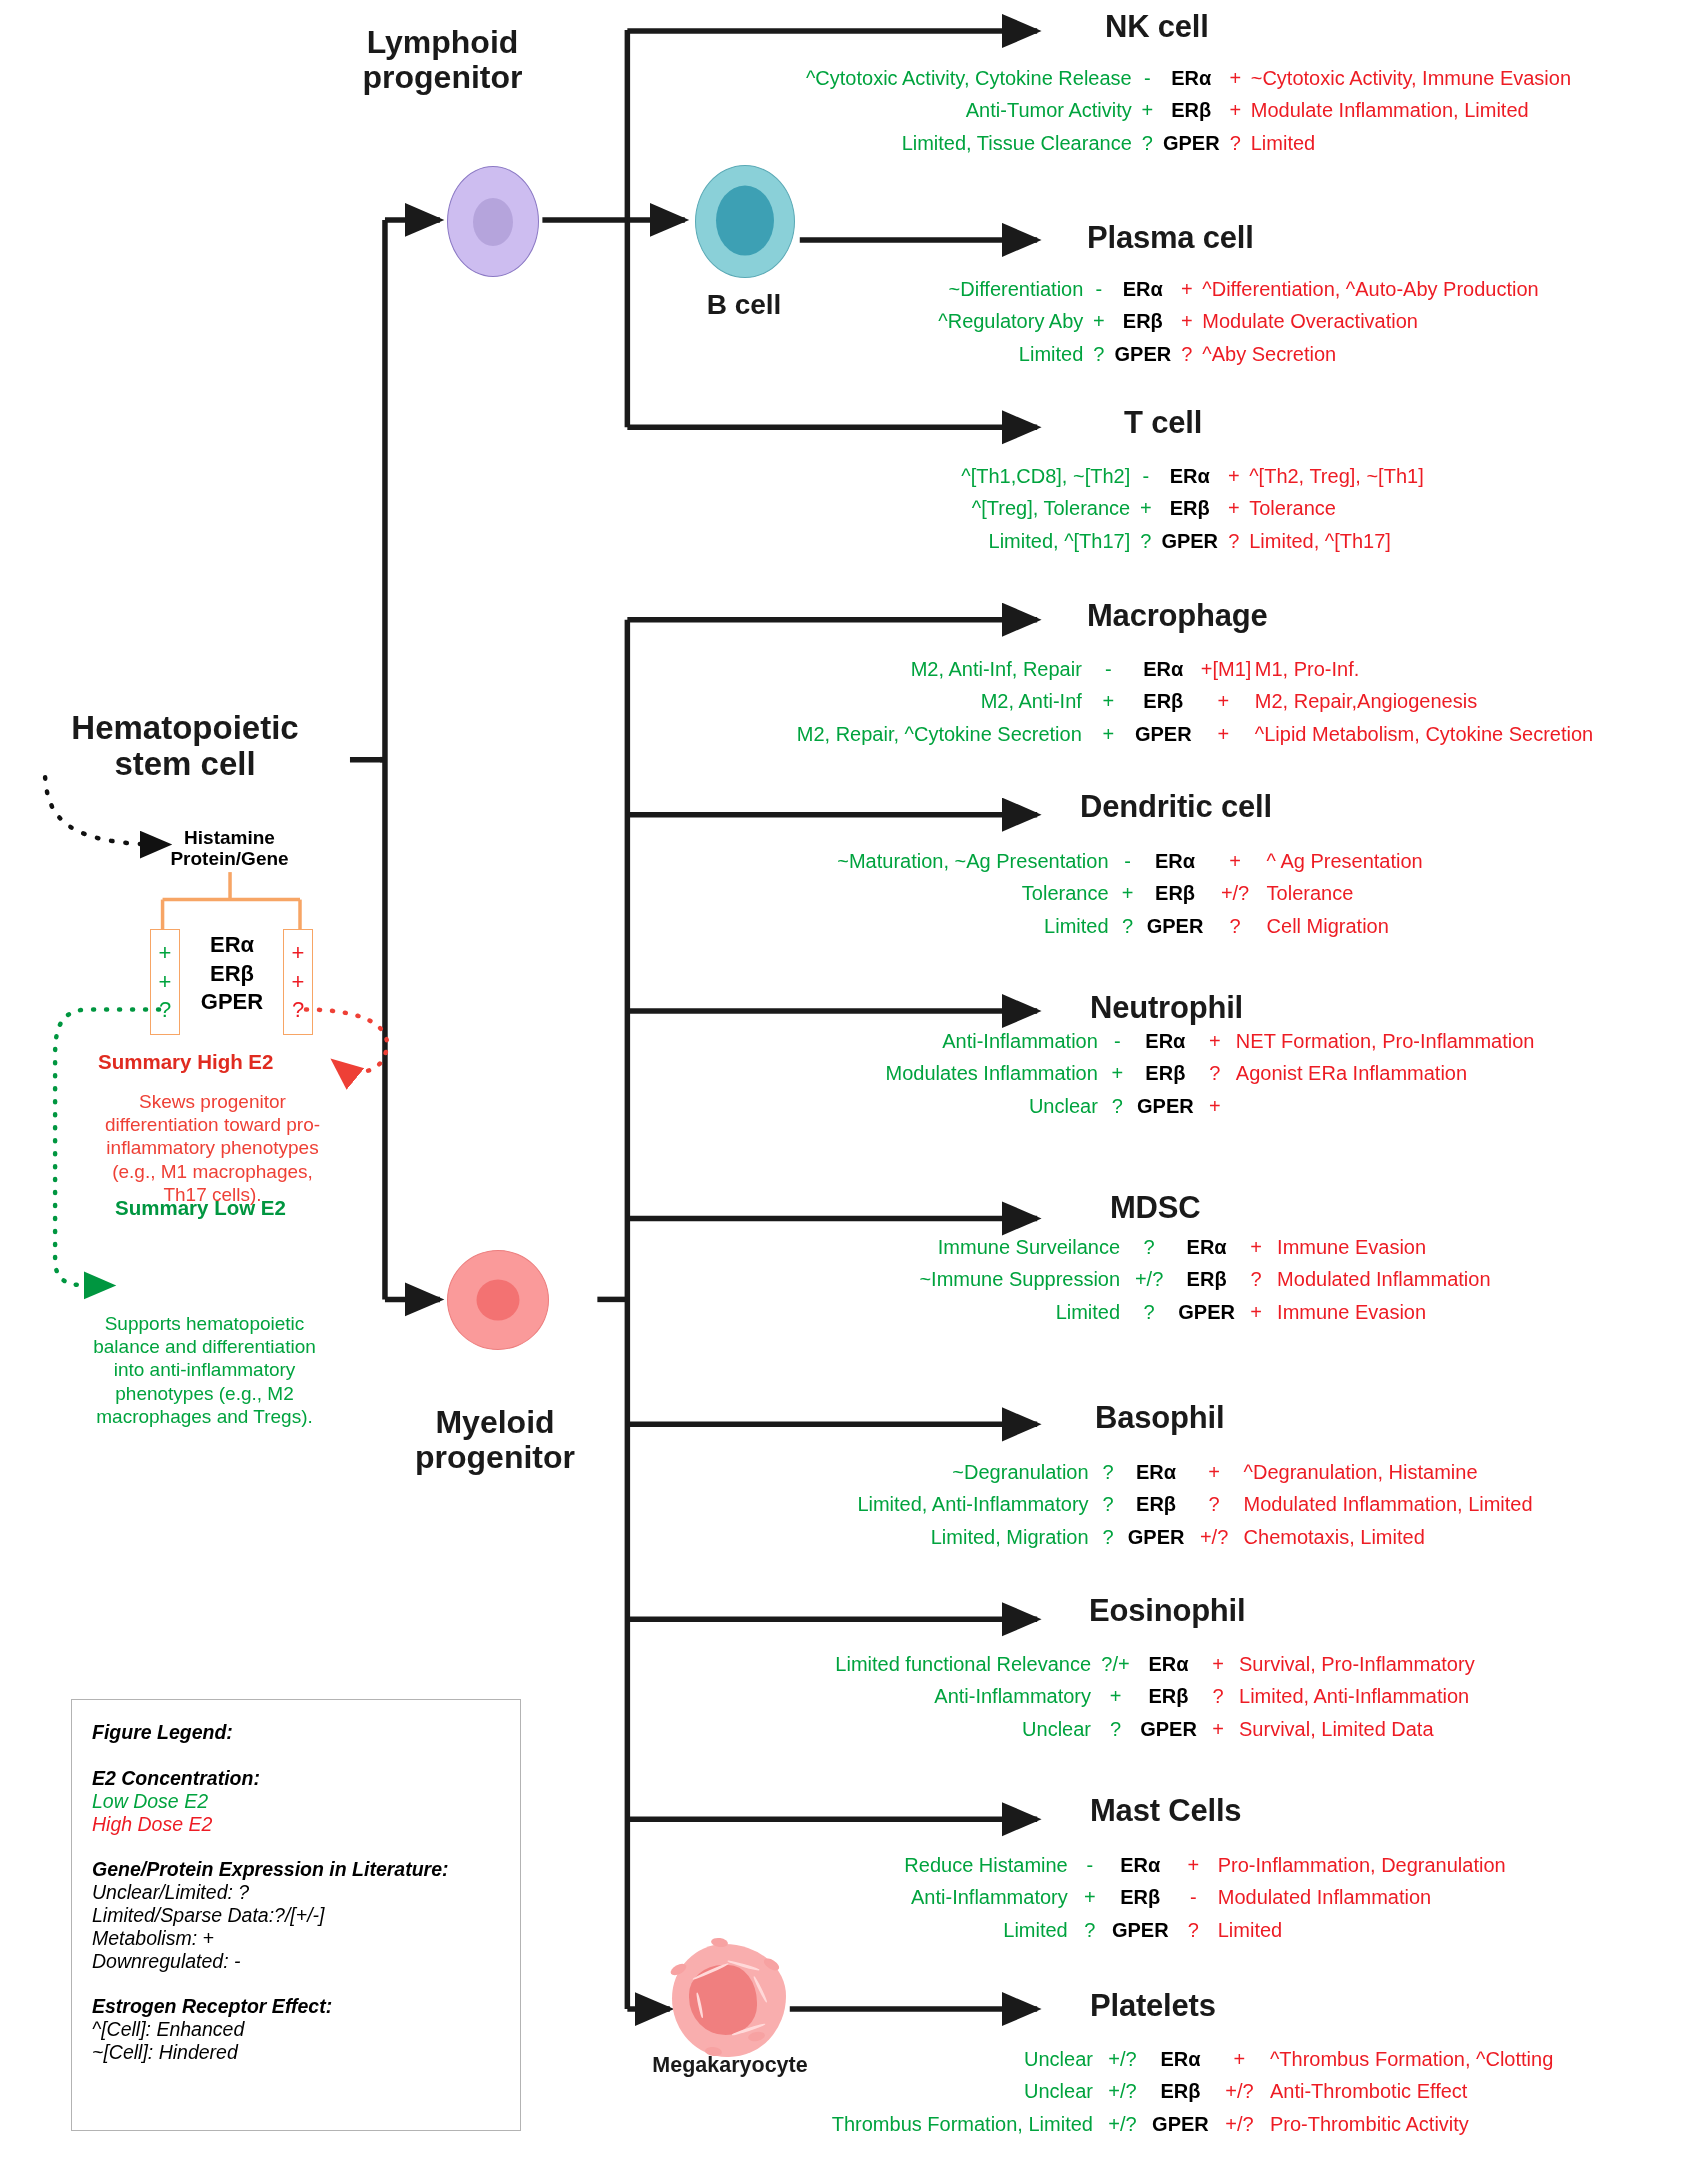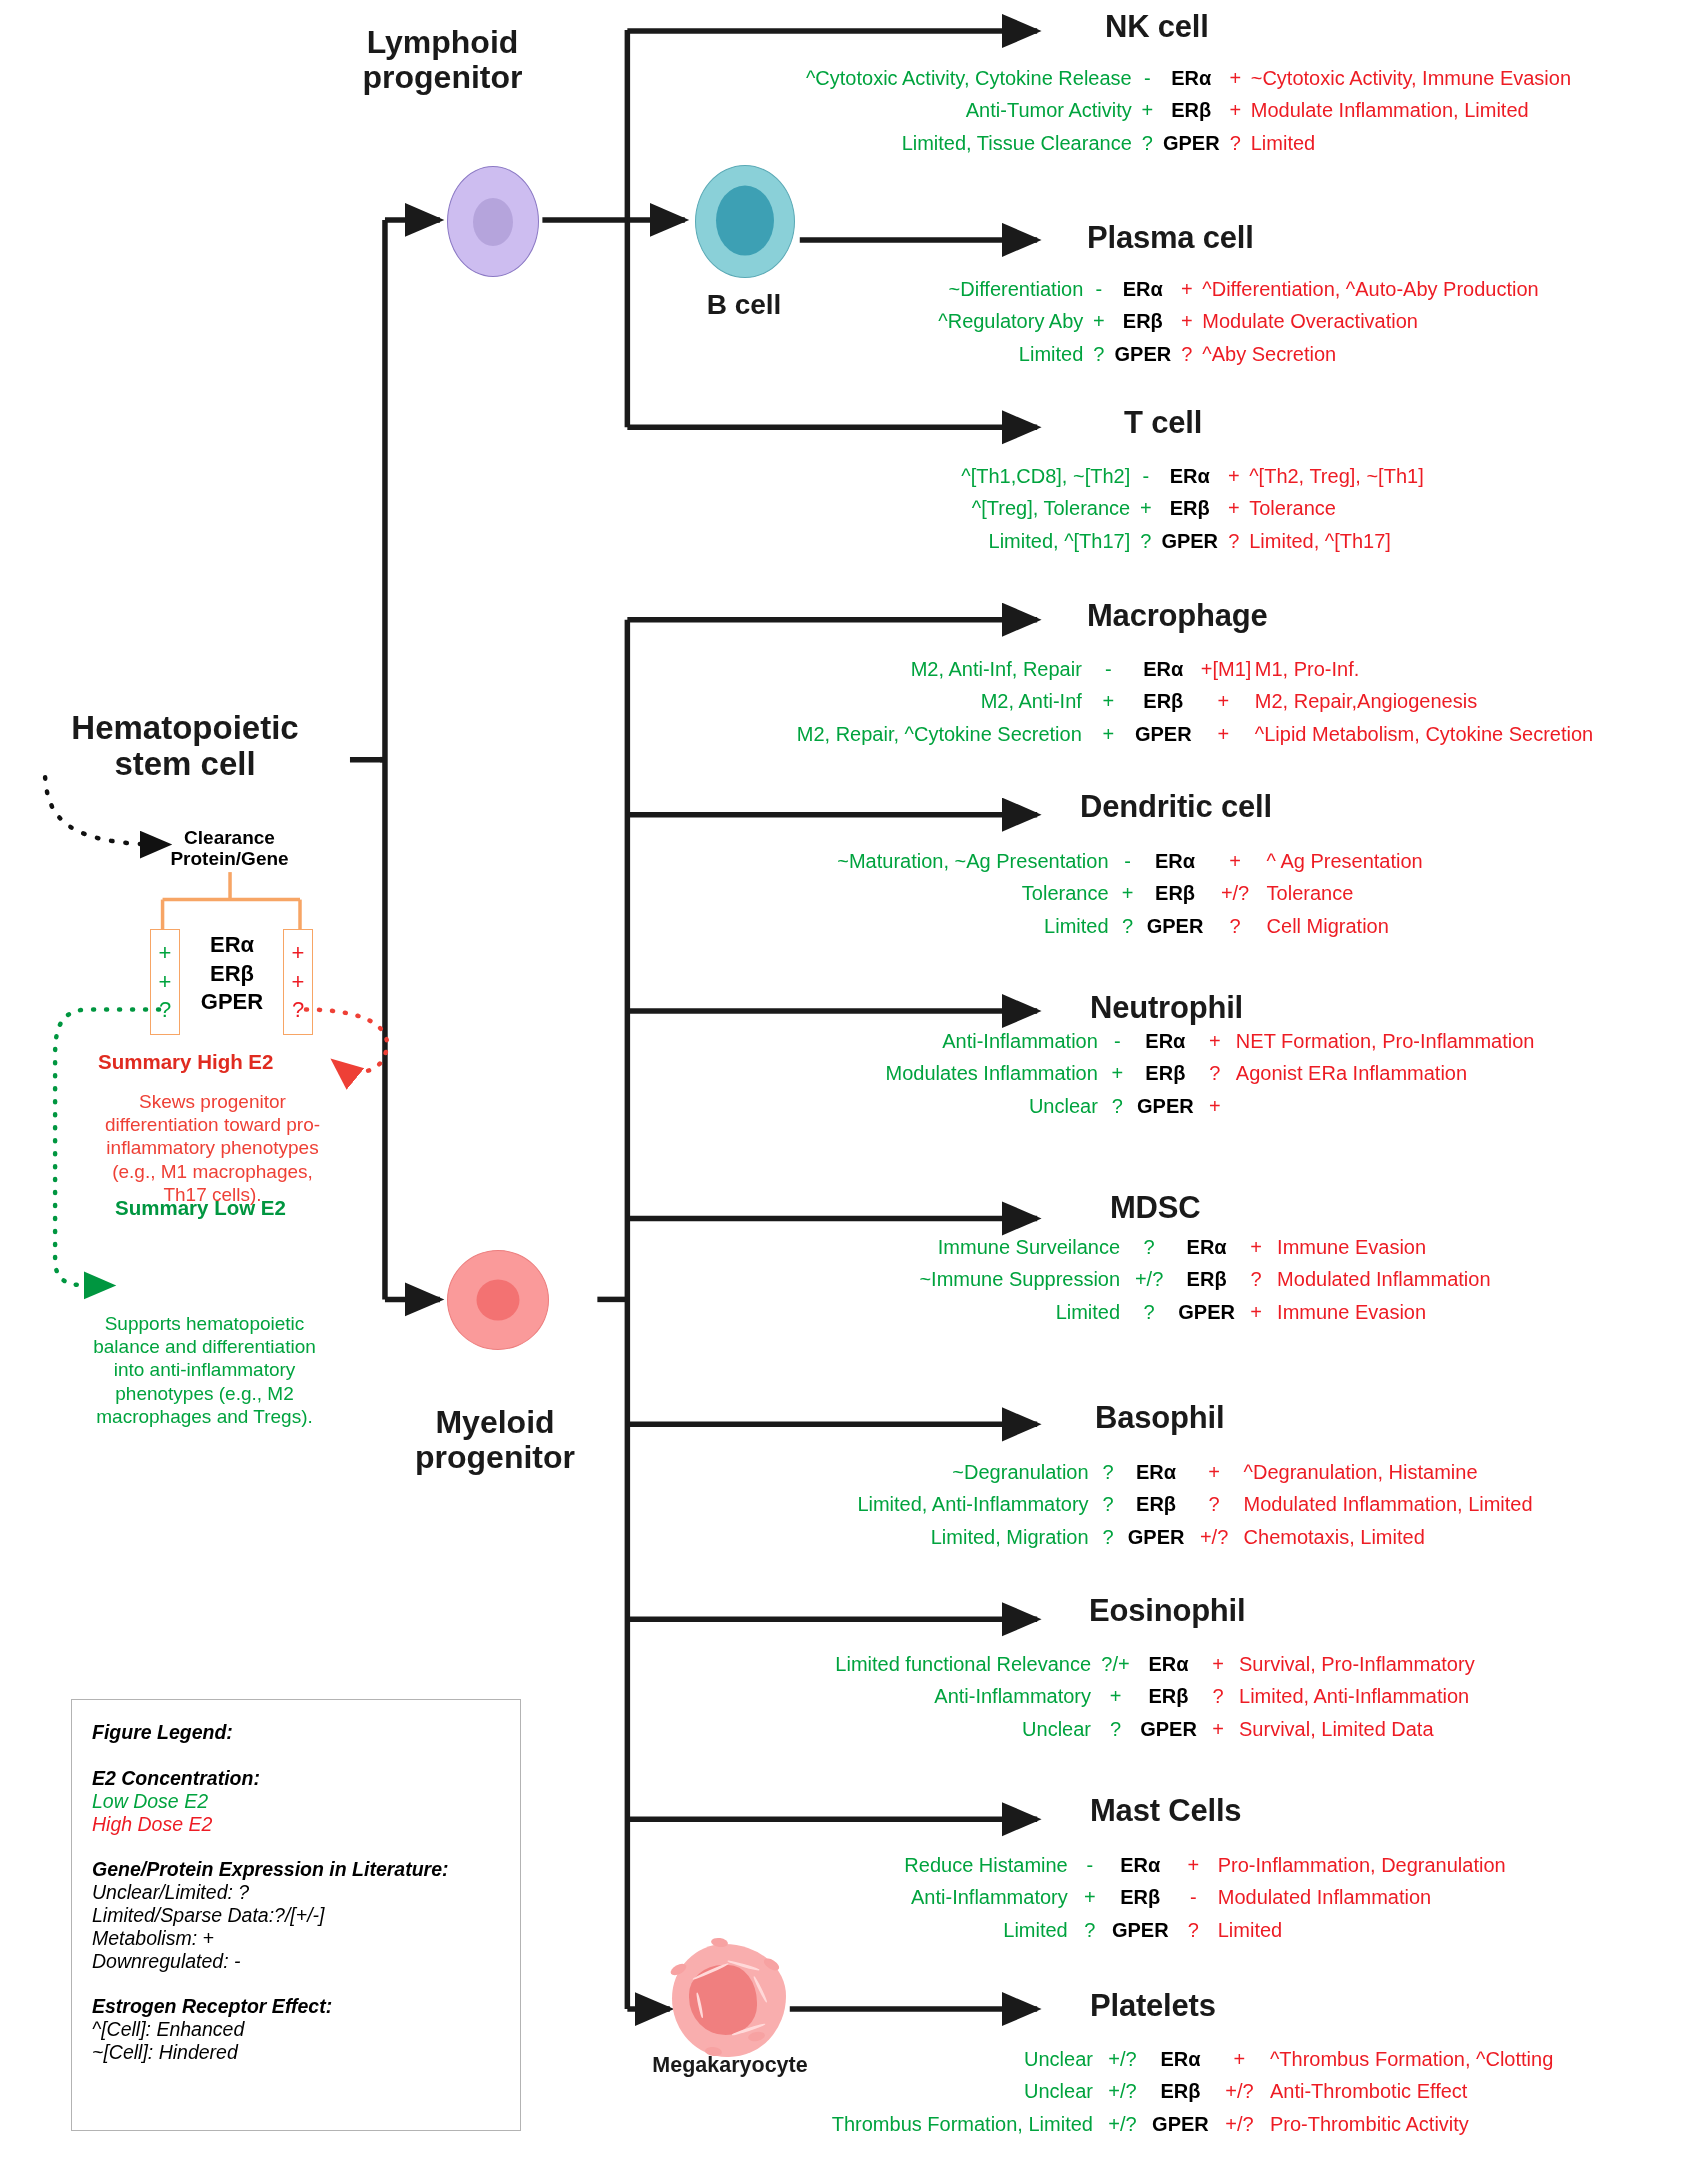--- a/index.html
+++ b/index.html
@@ -191,21 +191,21 @@
     <div class="mk-streak" style="left:59px;top:84px;width:35px;transform:rotate(-18deg);"></div>
   </div>
   <div class="abs mklabel" style="left:650px;top:2053px;width:160px;">Megakaryocyte</div>
 
   <div class="abs hsclabel" style="left:30px;top:710px;width:310px;">
     <div>Hematopoietic</div>
     <div>stem cell</div>
   </div>
 
   <div class="abs docgene" style="left:117px;top:827px;width:225px;">
-    <div>Clearance</div>
+    <div>Histamine</div>
     <div>Protein/Gene</div>
   </div>
 
   <div class="recgrid" style="left:172px;top:931px;width:120px;">
     <div>ERα</div>
     <div>ERβ</div>
     <div>GPER</div>
   </div>
 
   <div class="sumcol-box" style="left:150px;top:929px;width:30px;height:106px;color:#00a33e;">

